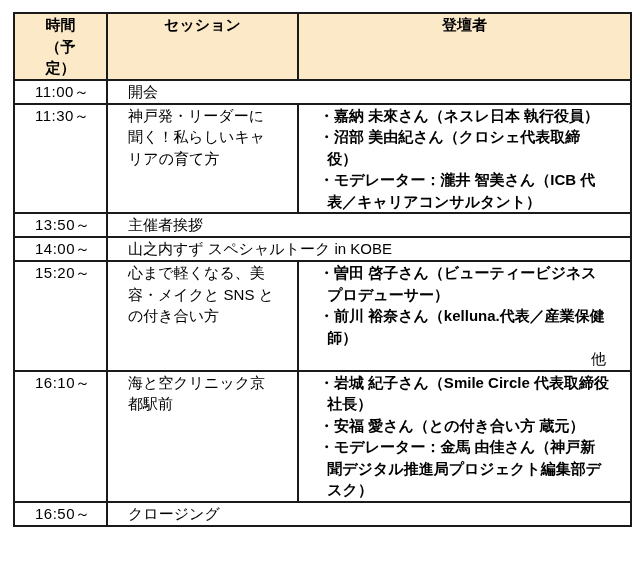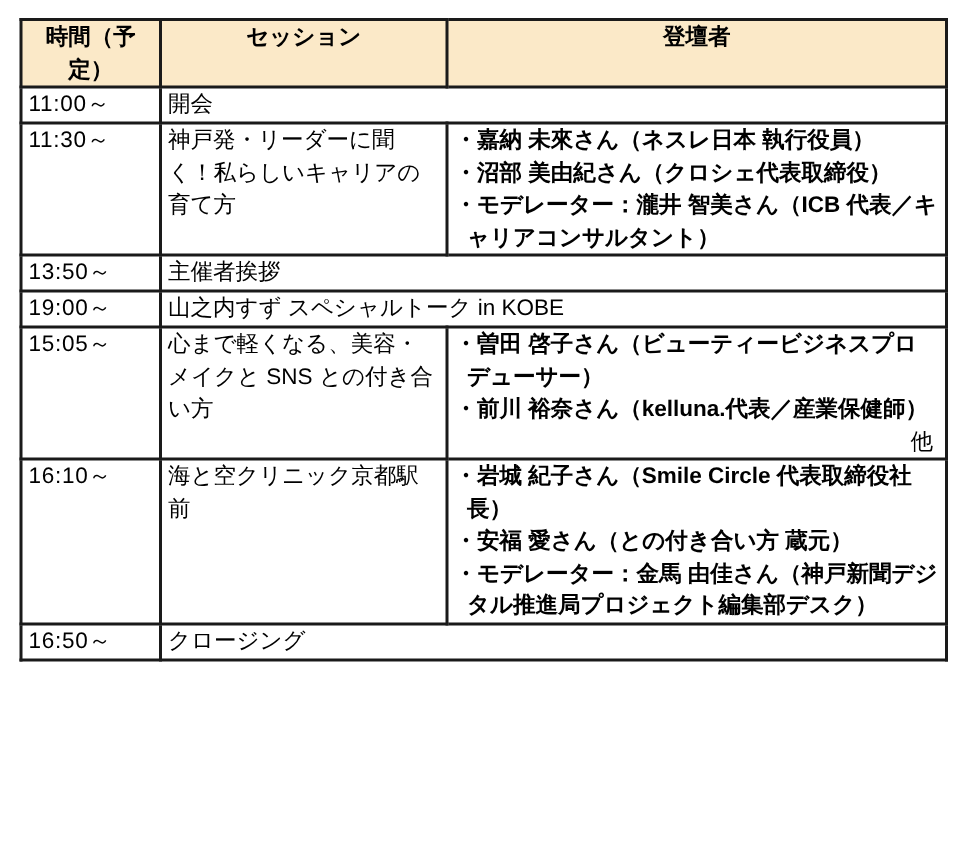--- a/index.html
+++ b/index.html
@@ -26,21 +26,21 @@
     top: 12px;
     width: 617px;
     border-collapse: collapse;
     table-layout: fixed;
     font-size: 15px;
     line-height: 21.5px;
   }
   table.schedule th,
   table.schedule td {
     border: 2px solid #1a1a1a;
-    padding: 0 4px;
+    padding: 0 20px;
     vertical-align: top;
     overflow-wrap: break-word;
   }
   table.schedule th {
     background: #fbe9c8;
     text-align: center;
     font-weight: 600;
     height: 21px;
   }
   td.time {
@@ -102,26 +102,26 @@
         </td>
       </tr>
 
 
       <tr>
         <td class="time">13:50～</td>
         <td class="merged-title" colspan="2">主催者挨拶</td>
       </tr>
 
       <tr>
-        <td class="time">19:00～</td>
+        <td class="time">14:00～</td>
         <td class="merged-title" colspan="2">山之内すず スペシャルトーク in KOBE</td>
       </tr>
 
       <tr>
-        <td class="time">15:05～</td>
+        <td class="time">15:20～</td>
         <td class="session">心まで軽くなる、美容・メイクと SNS との付き合い方</td>
         <td class="speakers">
           <div class="speaker">・曽田 啓子さん（ビューティービジネスプロデューサー）</div>
           <div class="speaker">・前川 裕奈さん（kelluna.代表／産業保健師）</div>
           <div class="note-right">他</div>
         </td>
       </tr>
 
       <tr>
         <td class="time">16:10～</td>

